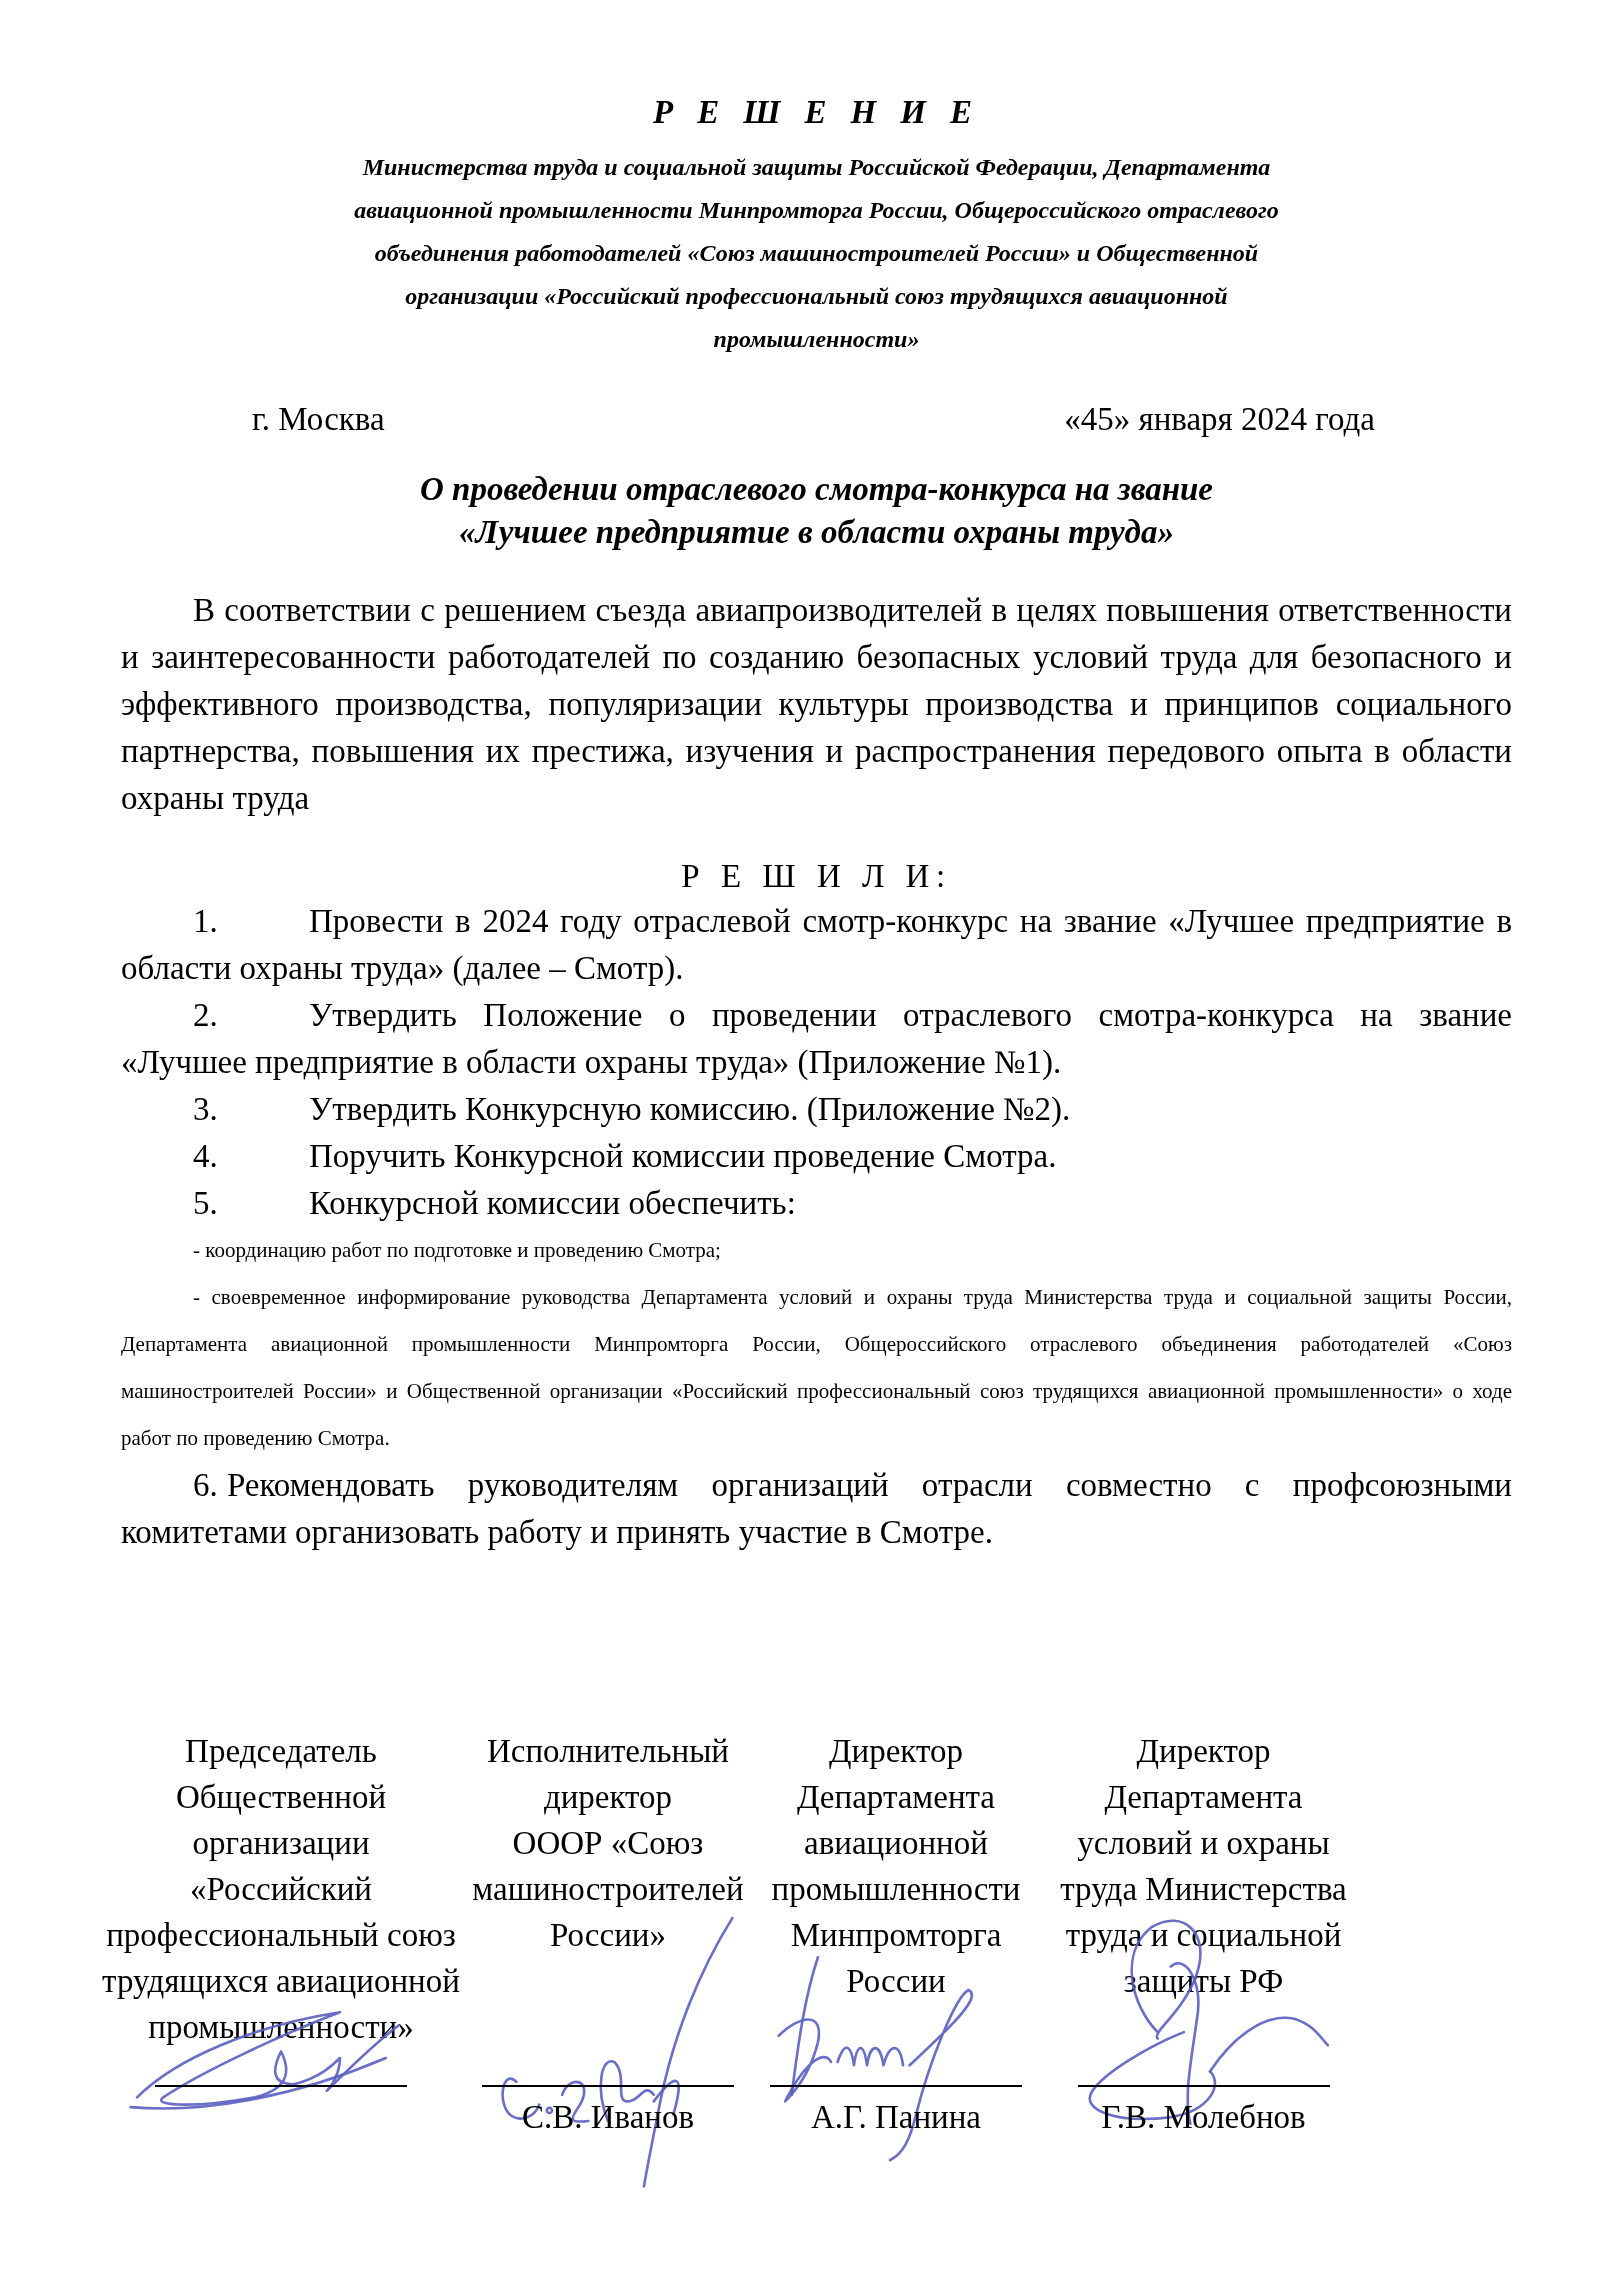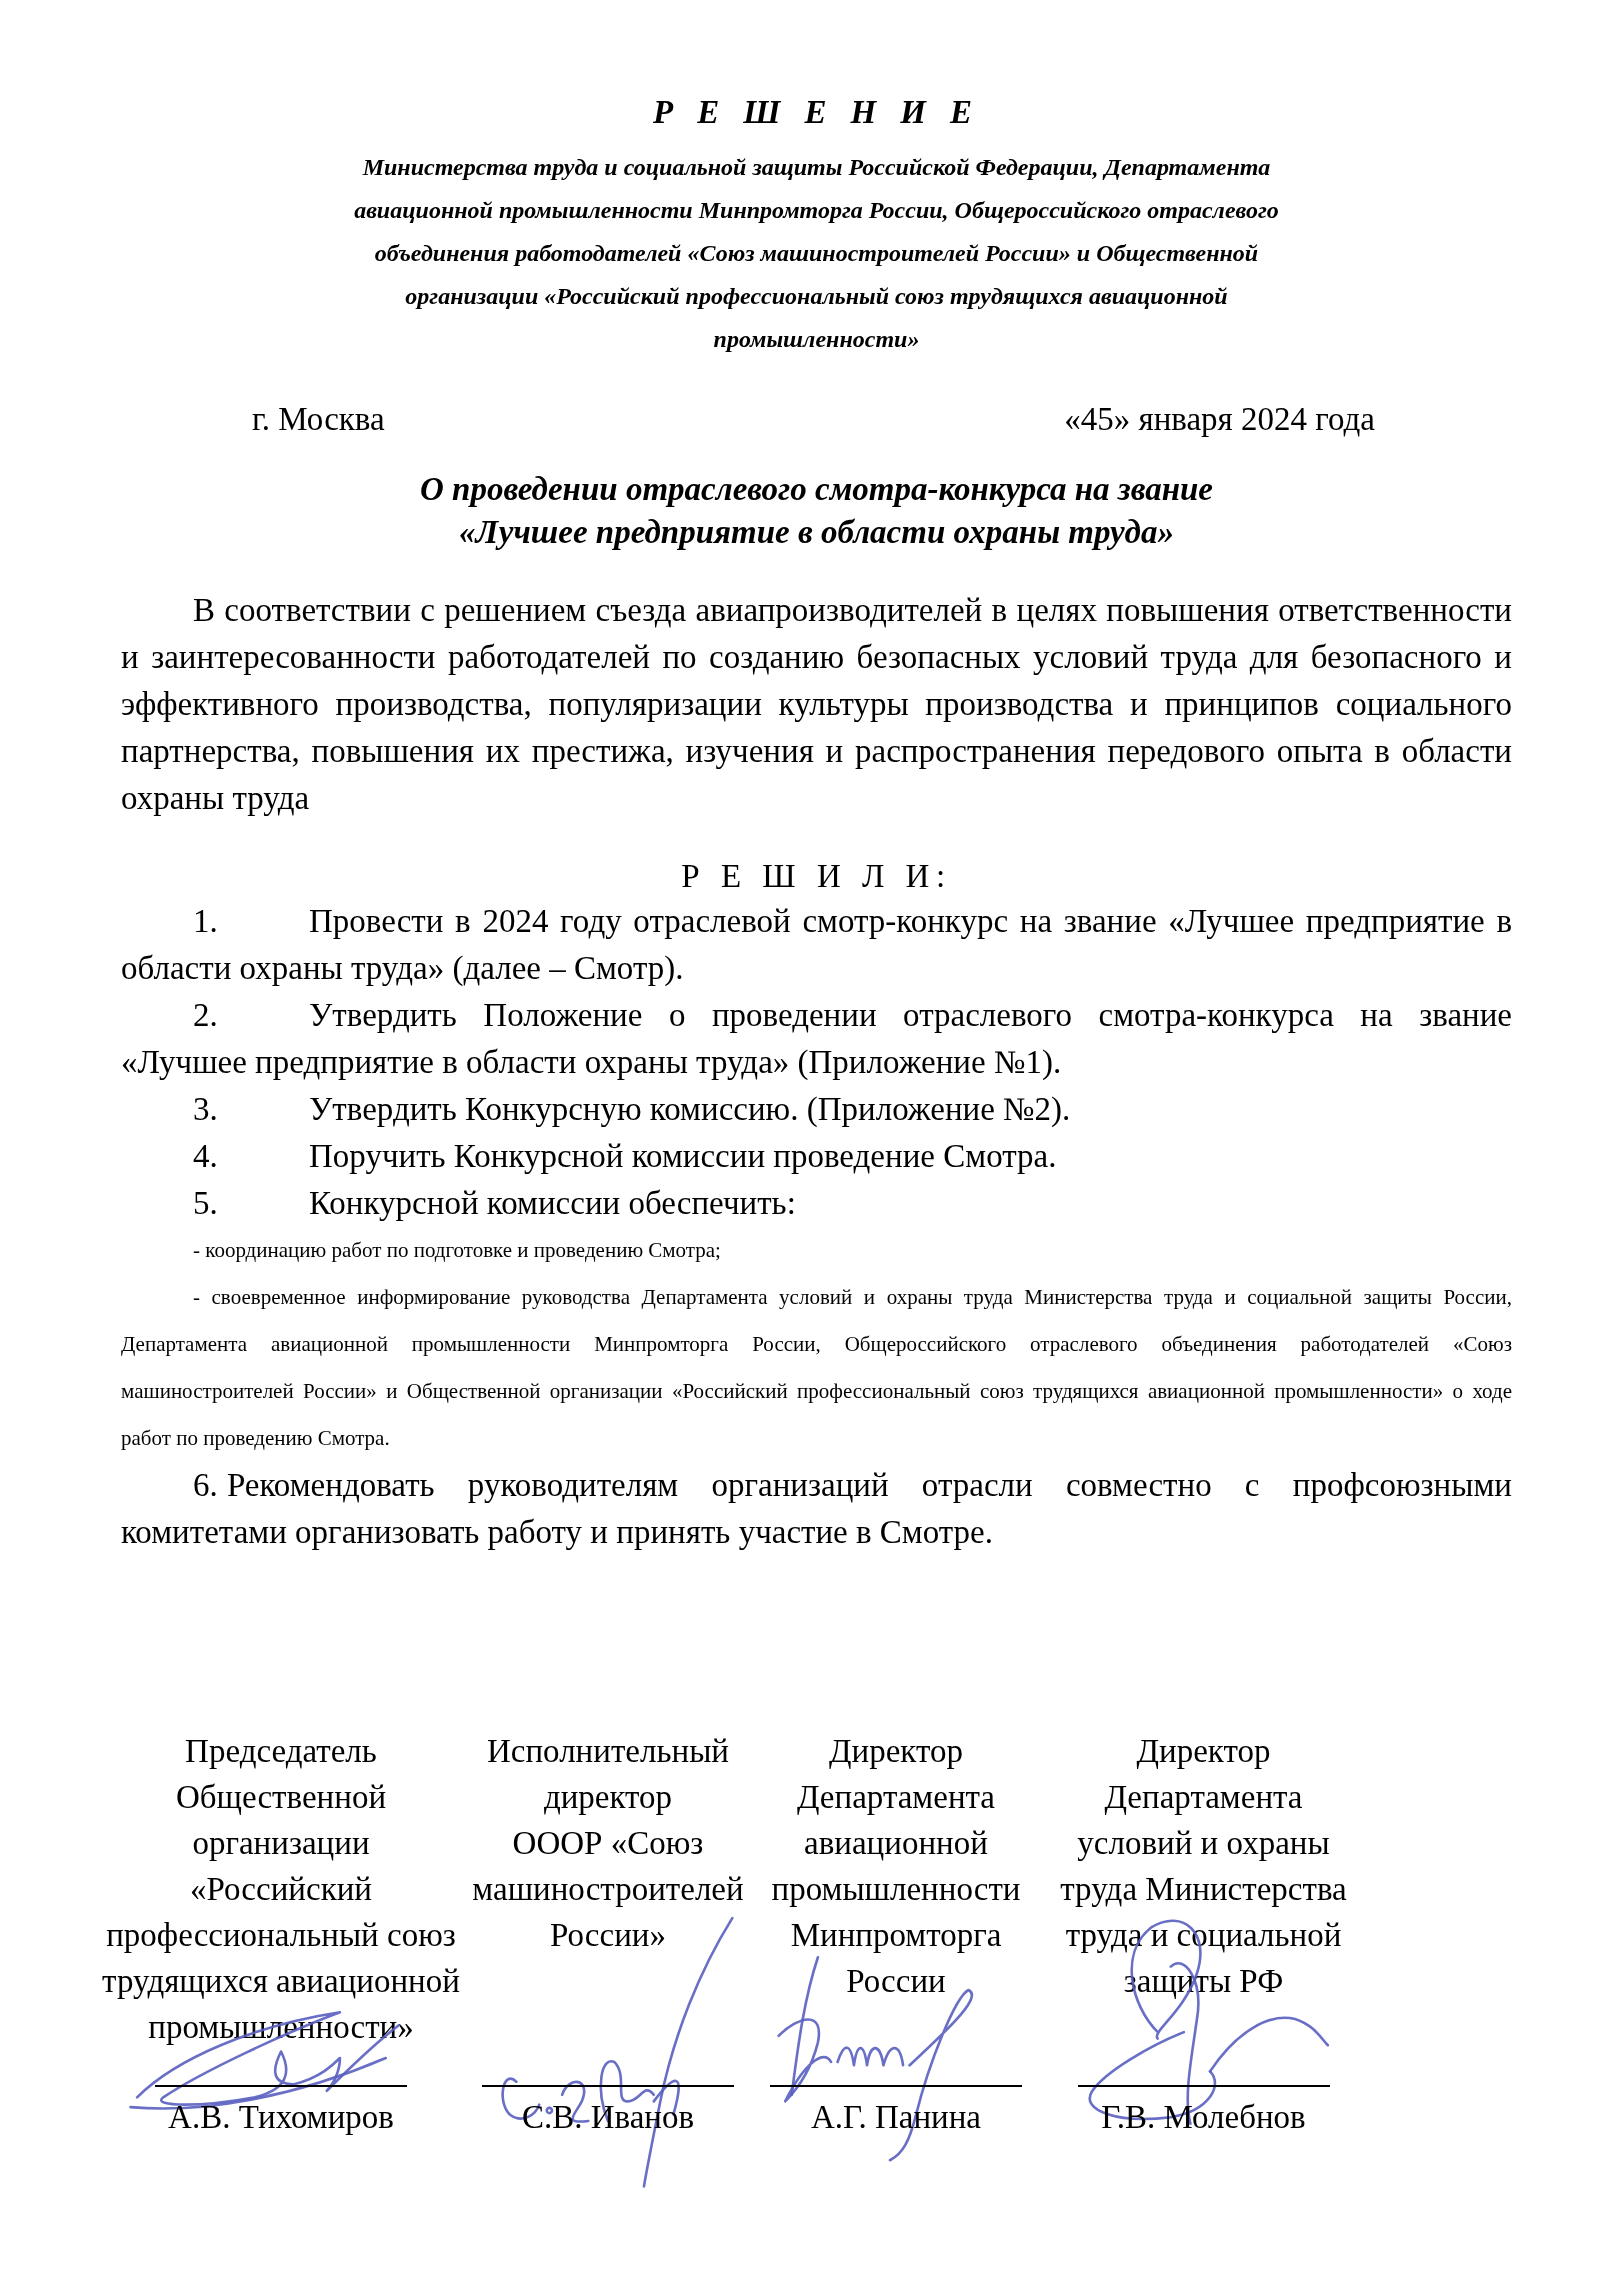--- a/index.html
+++ b/index.html
@@ -190,21 +190,20 @@
 организации
 «Российский
 профессиональный союз
 трудящихся авиационной
 промышленности»</div>
     <svg class="signature-ink" width="301" height="131" style="left:26px; top:258px;" viewBox="0 0 460 200">
       <path stroke="#5a5fc0" d="M20 170 C80 110,200 60,330 40 C250 70,120 130,60 170 C40 185,120 185,200 170 C240 160,260 140,240 100 C230 120,220 150,260 150 C300 140,320 120,330 110 C330 130,320 150,310 160 C340 130,380 90,420 60"></path>
       <path stroke="#5a5fc0" d="M10 185 C120 195,260 170,400 110"></path>
     </svg>
     <div class="sig-line"></div>
-    <div class="sig-name">А.В. Тихомиров</div>
   </div>
 
   <div class="sig-col" style="width:288px;">
     <div class="position">Исполнительный
 директор
 ОООР «Союз
 машиностроителей
 России»</div>
     <svg class="signature-ink" width="275" height="288" style="left:13px; top:177px;" viewBox="0 0 420 440">
       <path stroke="#5a5fc0" d="M60 270 C40 250,30 300,50 320 C70 335,90 320,95 305"></path>

